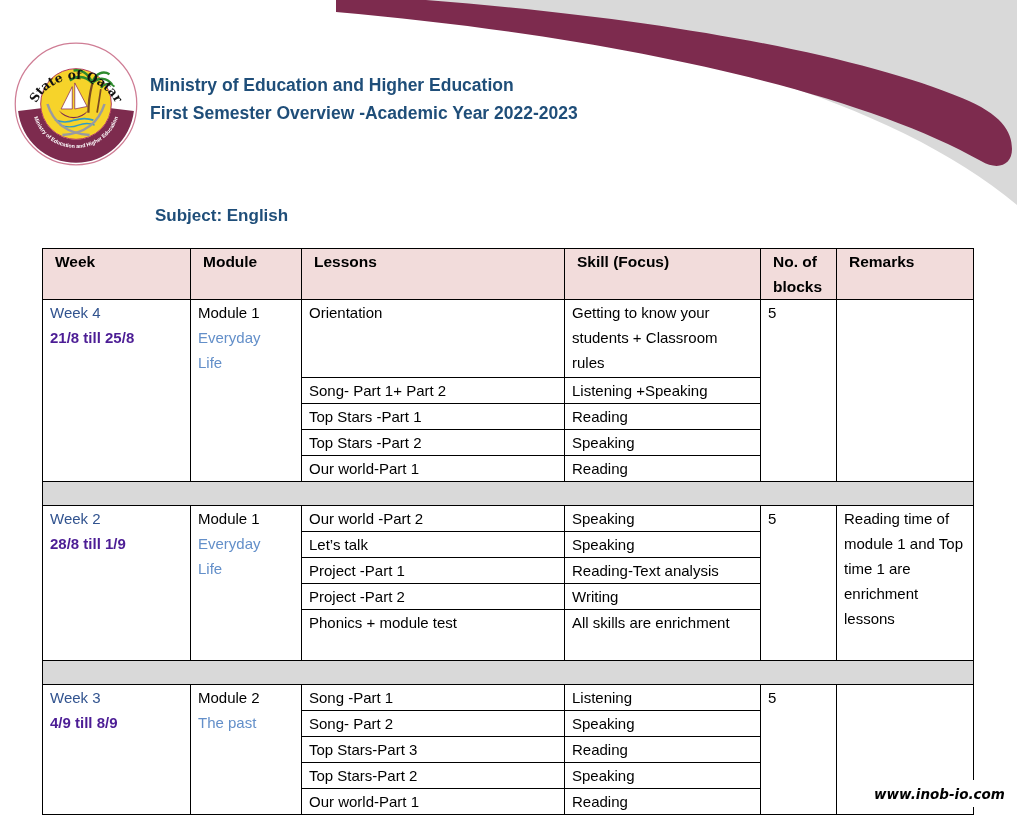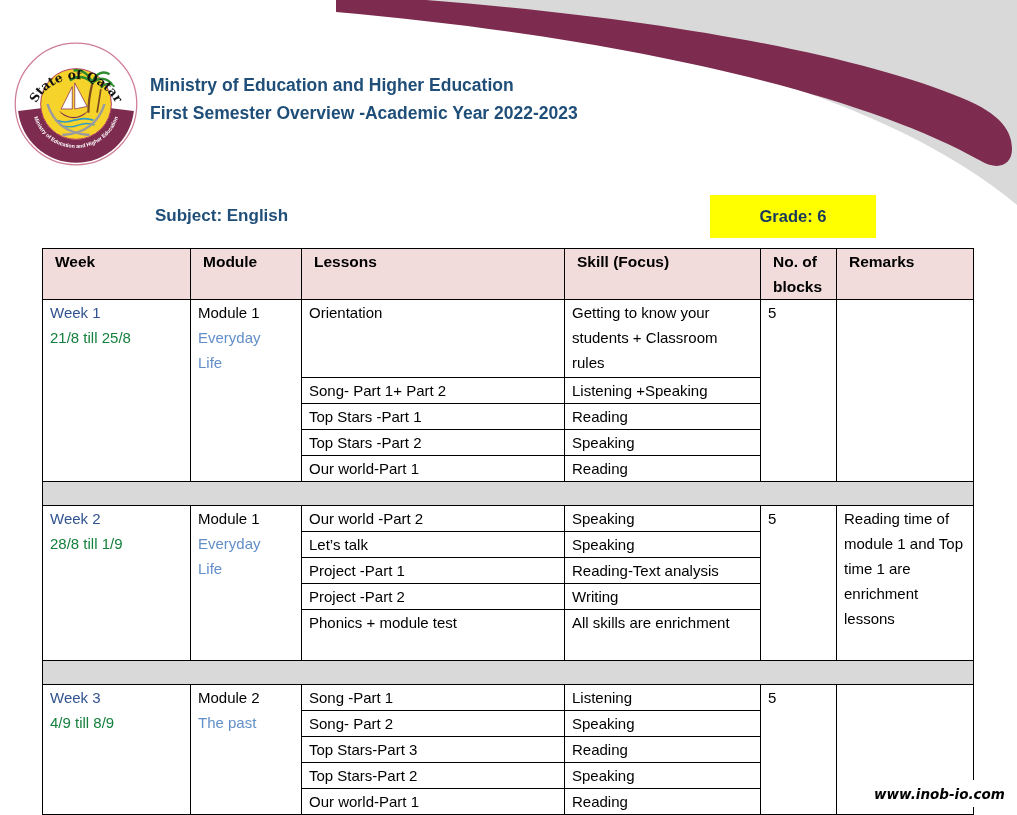--- a/index.html
+++ b/index.html
@@ -29,21 +29,21 @@
   }
   #schedule td,#schedule th{
     border:1.6px solid #000;vertical-align:top;text-align:left;
     padding:0px 7px;overflow:hidden;
   }
   #schedule th{background:#f2dcdb;font-weight:bold;font-size:15.5px;height:48px;padding-left:12px;}
   #schedule td{font-weight:normal;}
   tr.sep td{background:#d9d9d9;height:23px;padding:0;}
   td.blocks{text-align:center;}
   .week-label{color:#31538f;display:block;}
-  .week-dates{color:#15803d;display:block;}
+  .week-dates{color:#4c1d95;display:block;font-weight:bold;}
   .module-label{color:#000;display:block;}
   .module-name{color:#638fc9;display:block;width:80px;}
   td.h78{height:77px;margin-left:48px;} td.h25{height:25px;} td.h50{height:50px;}
   
   #watermark{
     position:absolute;left:862px;top:780px;width:155px;height:27px;background:#ffffff;
     display:flex;align-items:center;justify-content:center;
     font-family:"DejaVu Sans",sans-serif;font-style:italic;font-weight:bold;font-size:13.5px;color:#000;
     z-index:5;white-space:nowrap;
   }
@@ -94,23 +94,20 @@
       <textPath href="#tp-top" startOffset="50%" text-anchor="middle">State of Qatar</textPath>
     </text>
     <text font-family="Liberation Sans, sans-serif" font-size="4.3" font-weight="bold" fill="#ffffff">
       <textPath href="#tp-bot" startOffset="50%" text-anchor="middle">Ministry of Education and Higher Education</textPath>
     </text>
   </svg>
 
   <div id="title1" class="title">Ministry of Education and Higher Education</div>
   <div id="title2" class="title">First Semester Overview -Academic Year 2022-2023</div>
   <div id="subject">Subject: English</div>
-  <div id="gradebox">
-    <span>Grade: 6</span>
-  </div>
 
   <table id="schedule">
     <colgroup>
       <col style="width:148px">
         <col style="width:111px">
         <col style="width:263px">
       <col style="width:196px">
         <col style="width:76px">
         <col style="width:137px">
     </colgroup>
@@ -119,21 +116,21 @@
         <th>Week</th>
         <th>Module</th>
         <th>Lessons</th>
         <th>Skill (Focus)</th>
         <th>No. of blocks</th>
         <th>Remarks</th>
       </tr>
 
       <tr>
         <td rowspan="5">
-          <span class="week-label">Week 1</span>
+          <span class="week-label">Week 4</span>
           <span class="week-dates">21/8 till 25/8</span>
         </td>
         <td rowspan="5">
           <span class="module-label">Module 1</span>
           <span class="module-name">Everyday Life</span>
         </td>
         <td class="h78">Orientation</td>
         <td class="h78">Getting to know your students + Classroom rules</td>
         <td rowspan="5" class="blocks">5</td>
         <td rowspan="5"></td>

